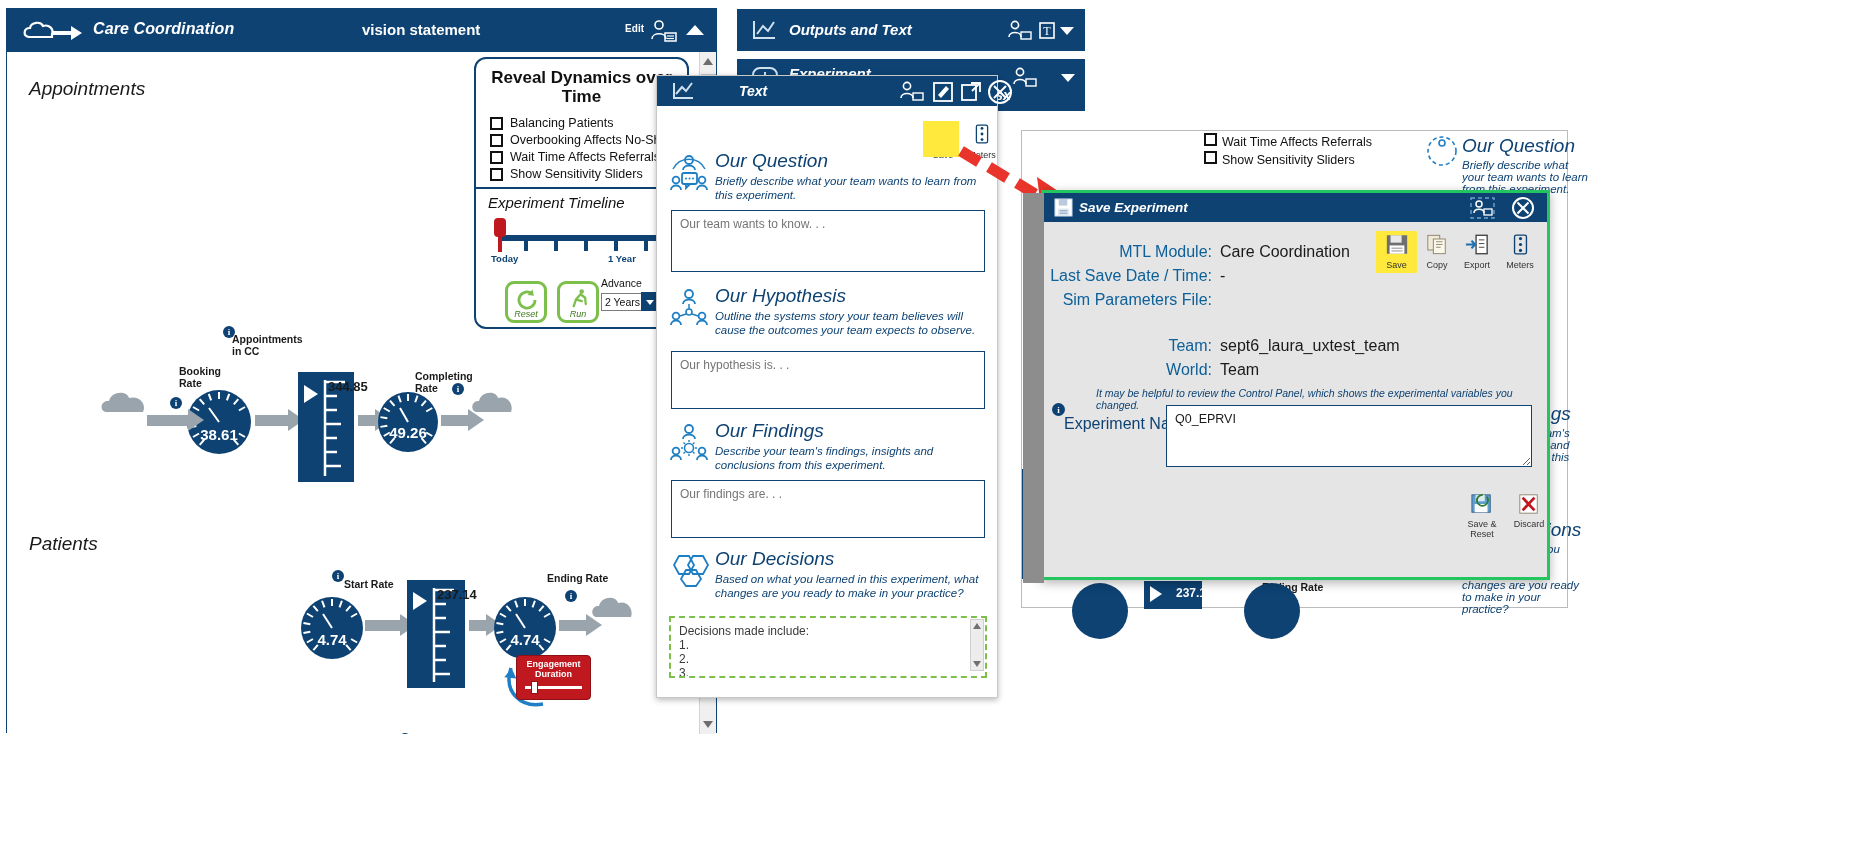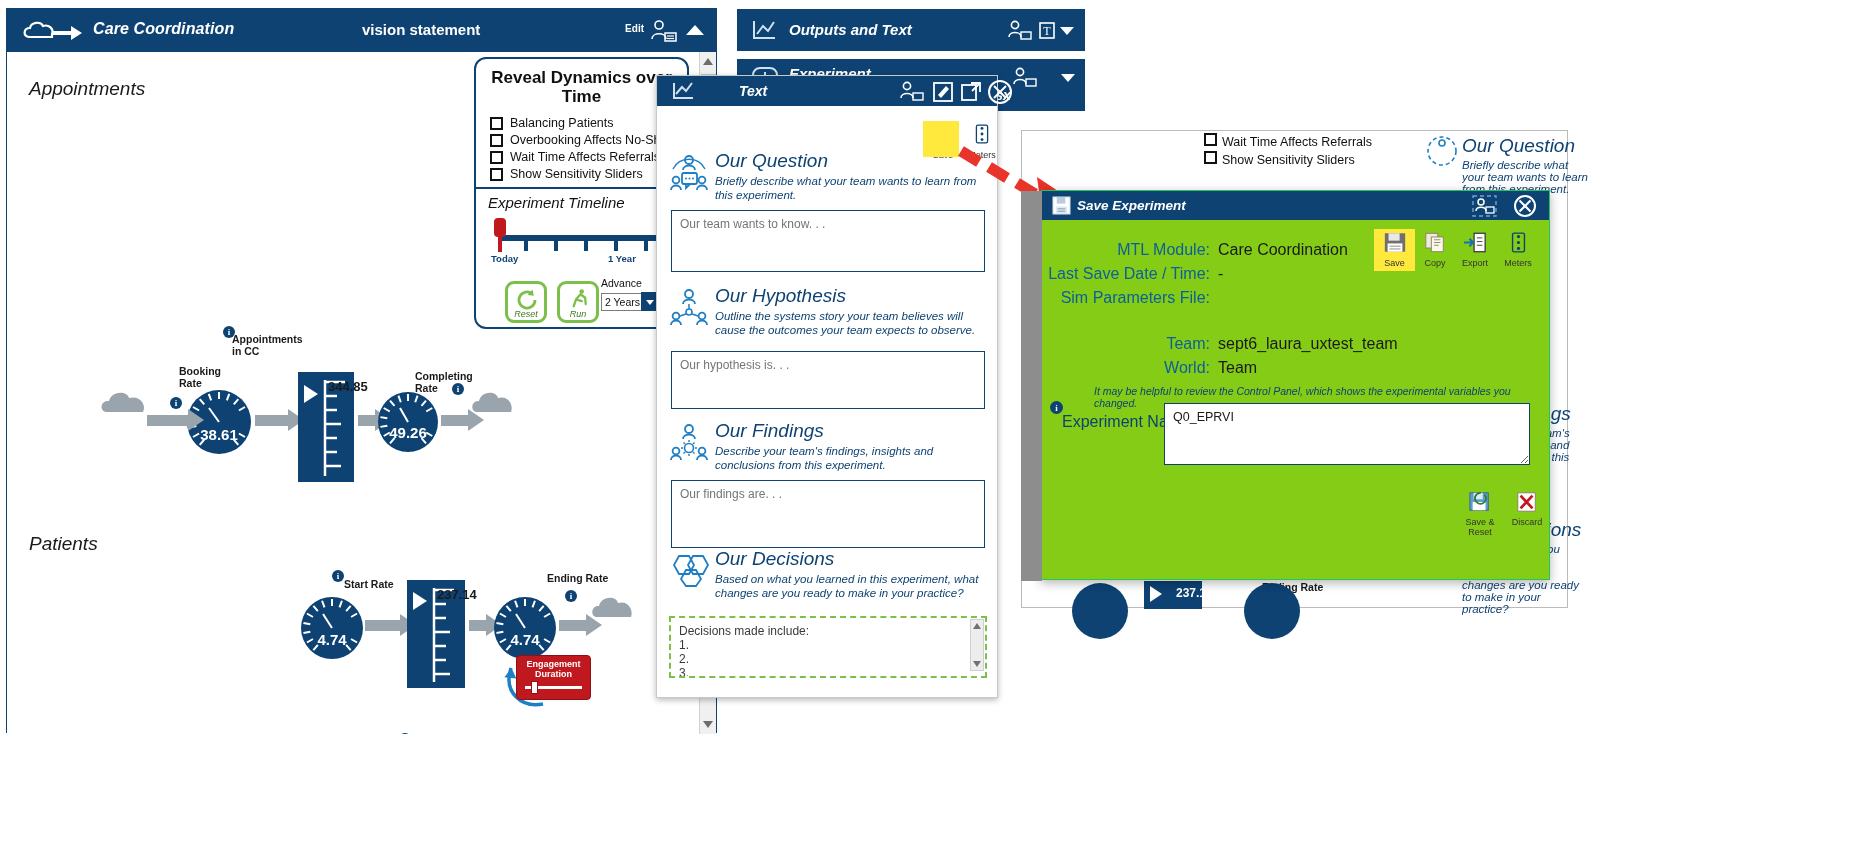--- a/index.html
+++ b/index.html
@@ -106,21 +106,21 @@
   .ta{ border:1.5px solid #0d4273; background:#fff; color:#6d6d6d; font-size:12px;
     font-family:"Liberation Sans", sans-serif; padding:6px 8px; resize:none; outline:none;}
   .ta.focus{ border:2px dashed #7cbf4b; }
   #dec-scroll{ position:absolute; right:3px; top:3px; width:14px; height:52px; background:#ededed; border:1px solid #cfcfcf;}
   #dec-scroll .a1,#dec-scroll .a2{ position:absolute; left:2px; width:0;height:0;border-left:4px solid transparent;border-right:4px solid transparent;}
   #dec-scroll .a1{ top:3px; border-bottom:6px solid #707070;} 
   #dec-scroll .a2{ bottom:3px; border-top:6px solid #707070;}
 
   
   #save-dialog{ position:absolute; left:1041px; top:190px; width:509px; height:390px;
-    background:#84cc16; border:1px solid #22c55e; box-shadow:0 3px 10px rgba(0,0,0,.3);}
+    background:#e5e5e5; border:3px solid #22c55e; box-shadow:0 3px 10px rgba(0,0,0,.3);}
   #sd-header{ position:absolute; left:0; top:0; width:100%; height:29px; background:#0d4273;}
   #sd-header .t{ position:absolute; left:35px; top:7px; font-size:13.5px; font-style:italic; font-weight:bold; color:#fff;}
   .sd-lab{ position:absolute; text-align:right; color:#0d6099; }
   .sd-val{ position:absolute; color:#1a1a1a; }
   #sd-note{ position:absolute; left:52px; top:194px; width:430px; font-size:10.5px;
     font-style:italic; color:#0d4273;}
   #expname-label{ position:absolute; left:20px; top:222px; font-size:16px; color:#0d4273;}
   #expname-input{ position:absolute; left:122px; top:212px; width:366px; height:62px;
     border:1.5px solid #0d4273; background:#fff; font-size:12.5px; color:#1a1a1a;
     font-family:"Liberation Sans", sans-serif; padding:6px 8px; outline:none;}
@@ -577,21 +577,21 @@
         <line x1="12" y1="26" x2="14" y2="26"></line>
           <line x1="26" y1="26" x2="28" y2="26"></line>
         <line x1="14.5" y1="20.5" x2="16" y2="22"></line>
           <line x1="24" y1="30" x2="25.5" y2="31.5"></line>
         <line x1="25.5" y1="20.5" x2="24" y2="22"></line>
           <line x1="16" y1="30" x2="14.5" y2="31.5"></line>
       </g>
     </svg>
     <div class="sec-h" style="position:absolute;left:58px;top:2px;">Our Findings</div>
     <div class="sec-d" style="position:absolute;left:58px;top:26px;width:272px;">Describe your team's findings, insights and conclusions from this experiment.</div>
-    <textarea class="ta" style="position: absolute; left: 14px; top: 62px; width: 314px; height: 68px;" rows="3" placeholder="Our findings are. . ."></textarea>
+    <textarea class="ta" style="position: absolute; left: 14px; top: 62px; width: 314px; height: 58px;" rows="3" placeholder="Our findings are. . ."></textarea>
   </div>
 
   <div class="sec" style="top:472px;">
     <svg style="position:absolute;left:12px;top:4px;width:44px;height:36px;" viewBox="0 0 44 36">
       <path d="M10 4 L20 4 L25 13 L20 22 L10 22 L5 13 Z" fill="none" stroke="#1f7fc4" stroke-width="1.8"></path>
       <path d="M24 4 L34 4 L39 13 L34 22 L24 22 L19 13 Z" fill="none" stroke="#1f7fc4" stroke-width="1.8"></path>
       <path d="M17 18 L27 18 L32 27 L27 34 L17 34 L12 27 Z" fill="none" stroke="#1f7fc4" stroke-width="1.8"></path>
     </svg>
     <div class="sec-h" style="position:absolute;left:58px;top:0px;">Our Decisions</div>
     <div class="sec-d" style="position:absolute;left:58px;top:24px;width:272px;">Based on what you learned in this experiment, what changes are you ready to make in your practice?</div>

